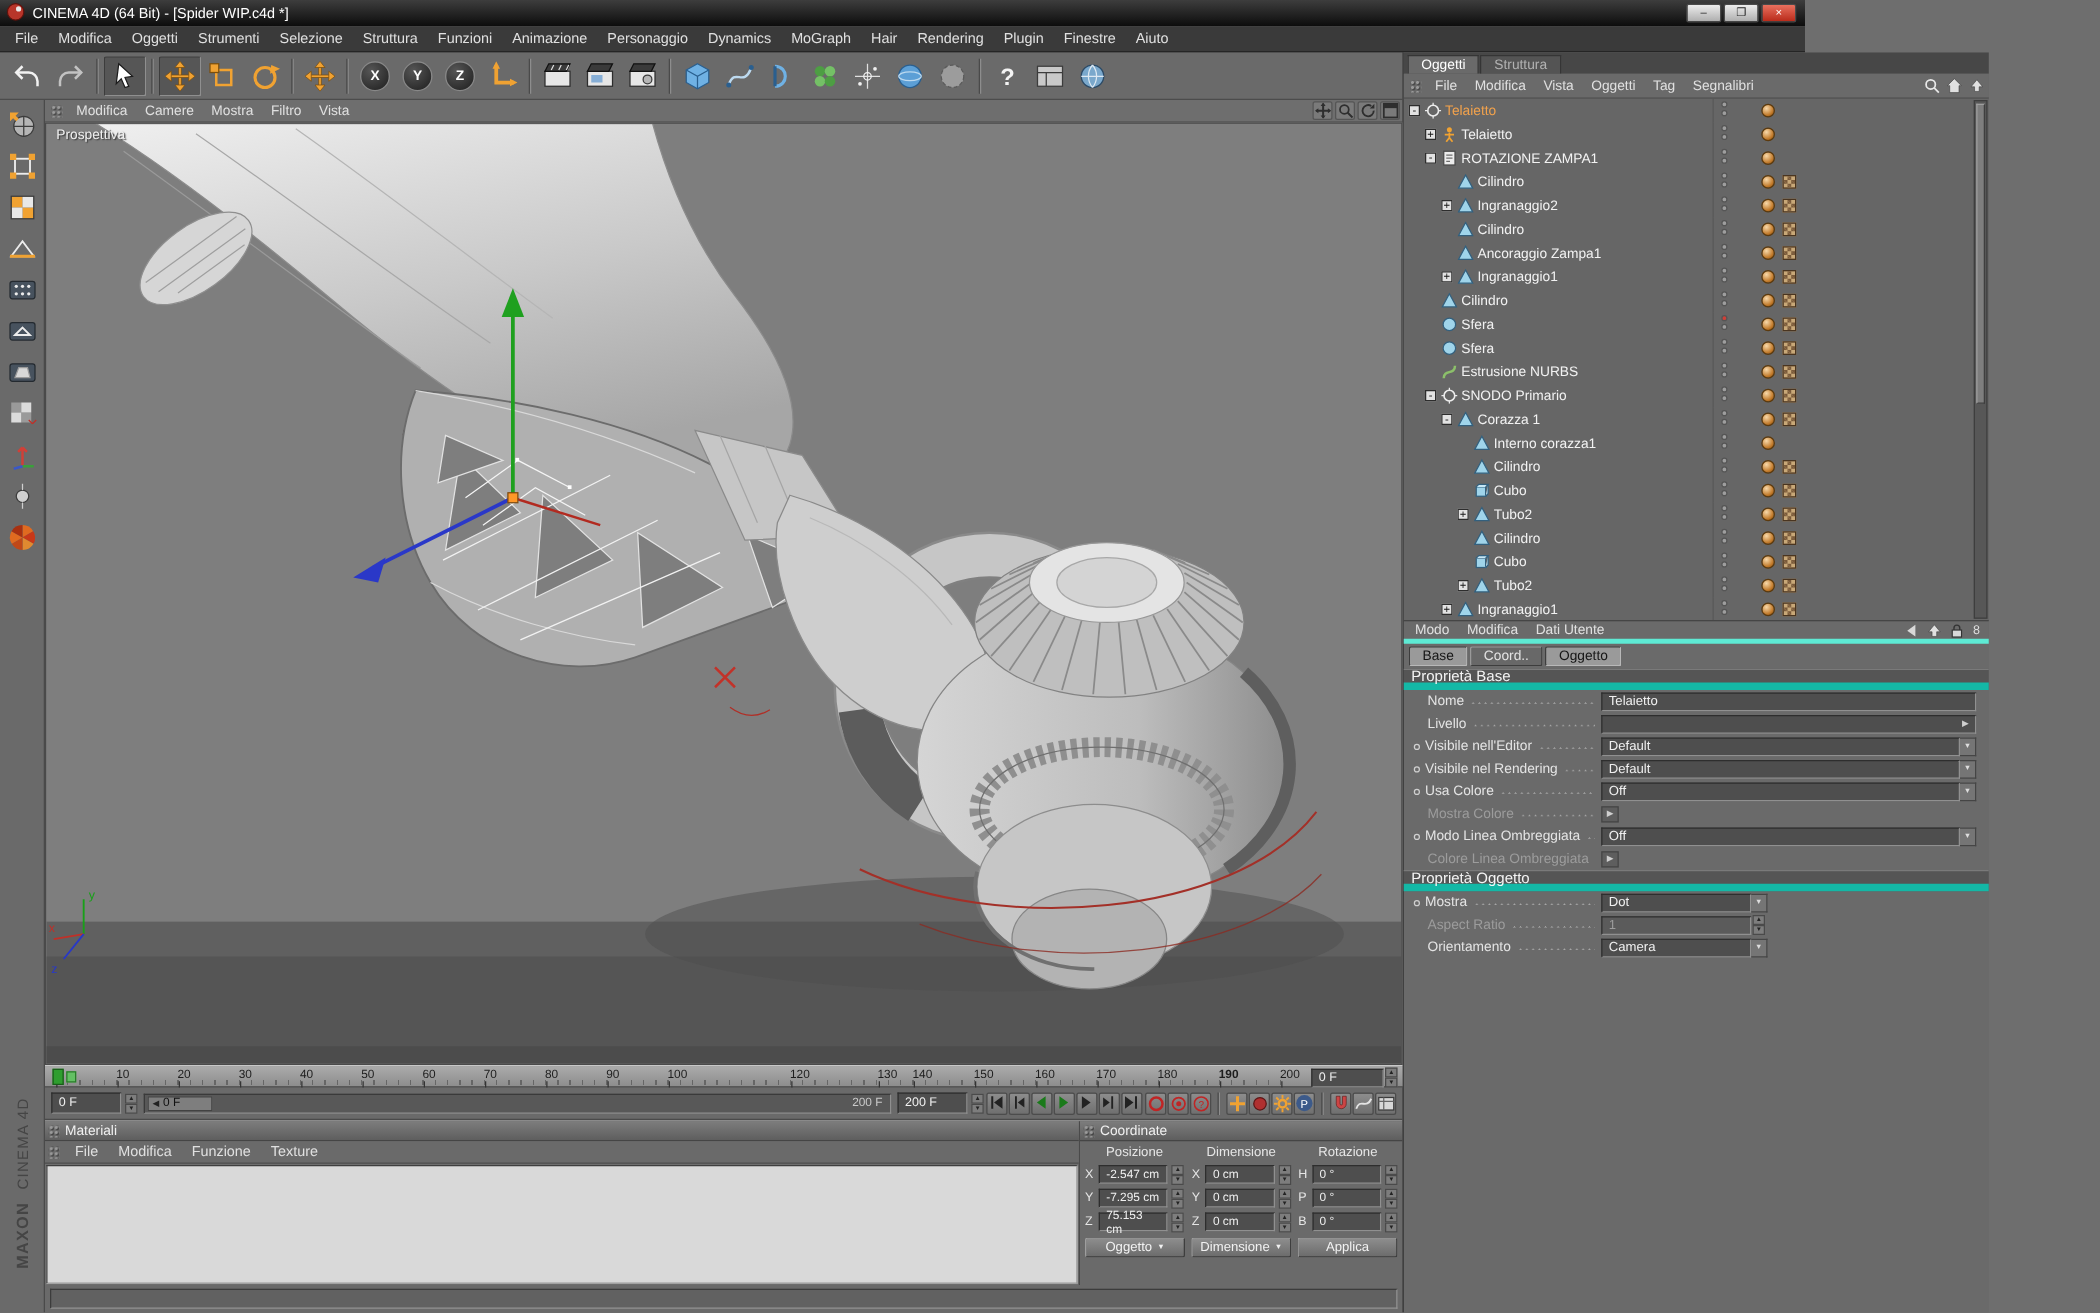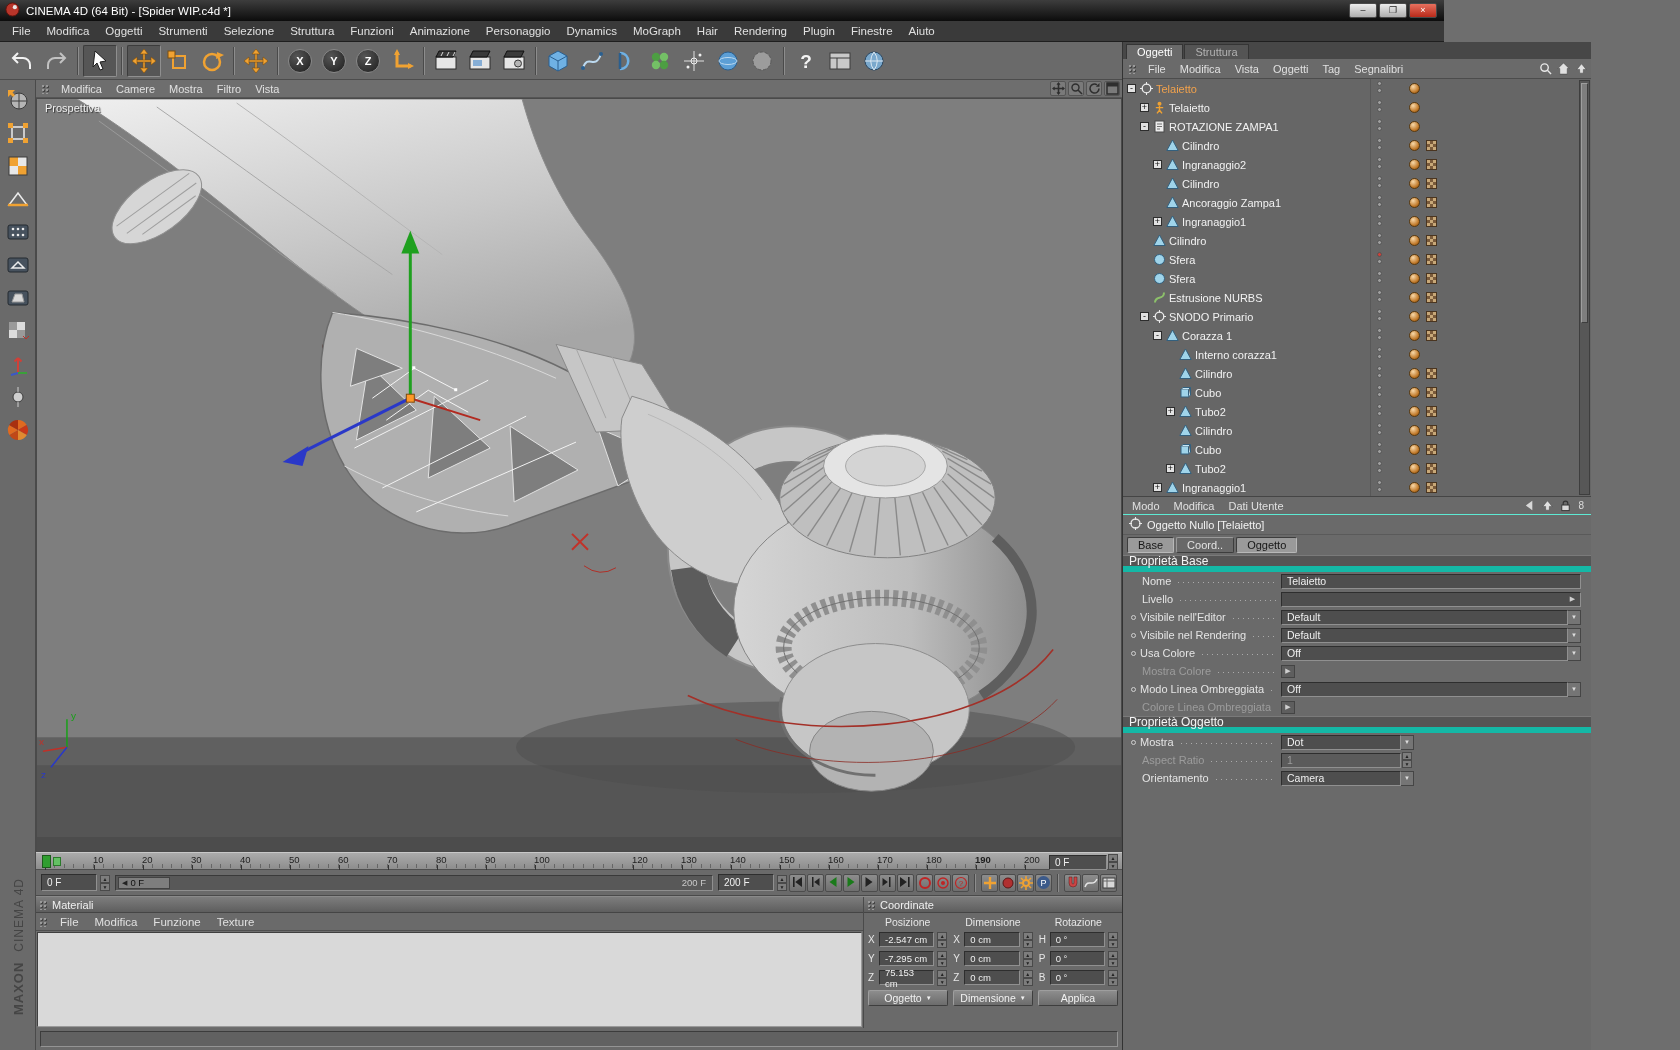--- a/index.html
+++ b/index.html
@@ -104,21 +104,21 @@
 .vdots{position:absolute;left:254px;top:2px;display:flex;flex-direction:column;gap:2px;}
 .vdots i{width:5px;height:5px;border-radius:50%;background:#9e9e9e;border:1px solid #555;}
 .vdots i.red{background:#d04038;}
 .tags{position:absolute;left:286px;display:flex;gap:6px;align-items:center;}
 .tag-material{width:11px;height:11px;border-radius:50%;background:radial-gradient(circle at 35% 30%,#f8d8a8,#c07828 65%,#77450e);border:1px solid #5c3a0e;}
 .tag-uvw{width:11px;height:11px;background-color:#c8a878;background-image:linear-gradient(45deg,#7a5a3a 25%,transparent 25%,transparent 75%,#7a5a3a 75%),linear-gradient(45deg,#7a5a3a 25%,transparent 25%,transparent 75%,#7a5a3a 75%);background-size:6px 6px;background-position:0 0,3px 3px;border:1px solid #4a3520;}
 .om-scroll{position:absolute;top:1px;bottom:1px;right:1px;width:11px;background:#575757;border:1px solid #3e3e3e;}
 .om-scroll .thumb{position:absolute;top:2px;left:1px;right:1px;height:58%;background:#7e7e7e;border:1px solid;border-color:#9e9e9e #3e3e3e #3e3e3e #9e9e9e;}
 
 .attr{flex:1;display:flex;flex-direction:column;min-height:0;}
-.attr-menu{height:18px;background:#6a6a6a;border-bottom:1px solid #5eead4;display:flex;align-items:center;padding:0 2px;flex:none;}
+.attr-menu{height:18px;background:#6a6a6a;border-bottom:4px solid #5eead4;display:flex;align-items:center;padding:0 2px;flex:none;}
 .attr-menu .menu-item{padding:1px 7px;font-size:11px;}
 .attr-menu .spacer{flex:1;}
 .badge8{font-size:10px;color:#ddd;margin:0 5px;}
 .attr-obj{height:20px;display:flex;align-items:center;gap:5px;padding-left:6px;border-bottom:1px solid #5a5a5a;font-size:11px;color:#f2f2f2;flex:none;}
 .attr-tabs{height:20px;display:flex;align-items:center;gap:2px;padding:0 4px;flex:none;}
 .attr-tab{padding:1px 10px;font-size:11px;background:#686868;border:1px solid;border-color:#9a9a9a #3d3d3d #3d3d3d #9a9a9a;color:#e2e2e2;border-radius:2px;}
 .attr-tab.active{background:#9a9a9a;color:#161616;border-color:#3d3d3d #b8b8b8 #b8b8b8 #3d3d3d;}
 .attr-sec-header{height:17px;background:#555;border-top:1px solid #7a7a7a;border-bottom:6px solid #14b8a6;font-weight:normal;color:#f4f4f4;font-size:12px;display:flex;align-items:center;padding-left:6px;}
 .attr-row{height:18px;display:flex;align-items:center;padding:0 10px 0 8px;}
 .bullet{width:5px;height:5px;border:1px solid #d0d0d0;border-radius:50%;margin-right:4px;flex:none;}
@@ -586,21 +586,21 @@
                 <span class="tick" style="left: 155px;">30</span>
                 <span class="tick" style="left: 204px;">40</span>
                 <span class="tick" style="left: 253px;">50</span>
                 <span class="tick" style="left: 302px;">60</span>
                 <span class="tick" style="left: 351px;">70</span>
                 <span class="tick" style="left: 400px;">80</span>
                 <span class="tick" style="left: 449px;">90</span>
                 <span class="tick" style="left: 498px;">100</span>
                 <span class="tick" style="left: 547px; margin-top: 20px;">110</span>
                 <span class="tick" style="left: 596px;">120</span>
-                <span class="tick" style="left: 645px;">130</span>
+                <span class="tick" style="left: 666px;">130</span>
                 <span class="tick" style="left: 694px;">140</span>
                 <span class="tick" style="left: 743px;">150</span>
                 <span class="tick" style="left: 792px;">160</span>
                 <span class="tick" style="left: 841px;">170</span>
                 <span class="tick" style="left: 890px;">180</span>
                 <span class="tick" style="left: 939px; font-weight: bold;">190</span>
                 <span class="tick" style="left: 988px;">200</span>
               </div>
             <span class="rngA"></span>
             <span class="rngB"></span>
@@ -1313,27 +1313,20 @@
               </svg>
             </span>
             <span class="pm-icon">
               <svg width="13" height="13" viewBox="0 0 14 14">
                 <rect x="3" y="6.5" width="8" height="6" fill="#d8d8d8" stroke="#333"></rect>
                 <path d="M4.5 6.5V4.8a2.5 2.5 0 0 1 5 0v1.7" fill="none" stroke="#333" stroke-width="1.2"></path>
               </svg>
             </span>
             <span class="badge8">8</span>
           </div>
-        <div class="attr-obj">
-          <span><svg width="13" height="13" viewBox="0 0 13 13">
-                <circle cx="6.5" cy="6.5" r="4.5" fill="none" stroke="#e8e8e8" stroke-width="1.3"></circle>
-                <path d="M6.5 0v3M6.5 10v3M0 6.5h3M10 6.5h3" stroke="#e8e8e8"></path>
-              </svg></span>
-          <span>Oggetto Nullo [Telaietto]</span>
-        </div>
         <div class="attr-tabs" id="attrTabs">
             <span class="attr-tab active">Base</span>
             <span class="attr-tab">Coord..</span>
             <span class="attr-tab active">Oggetto</span>
           </div>
         <div id="attrSections">
             <div class="attr-sec-header">Proprietà Base</div>
             <div class="attr-row">
               <span class="bullet-sp"></span>
               <span class="attr-label">Nome</span>

